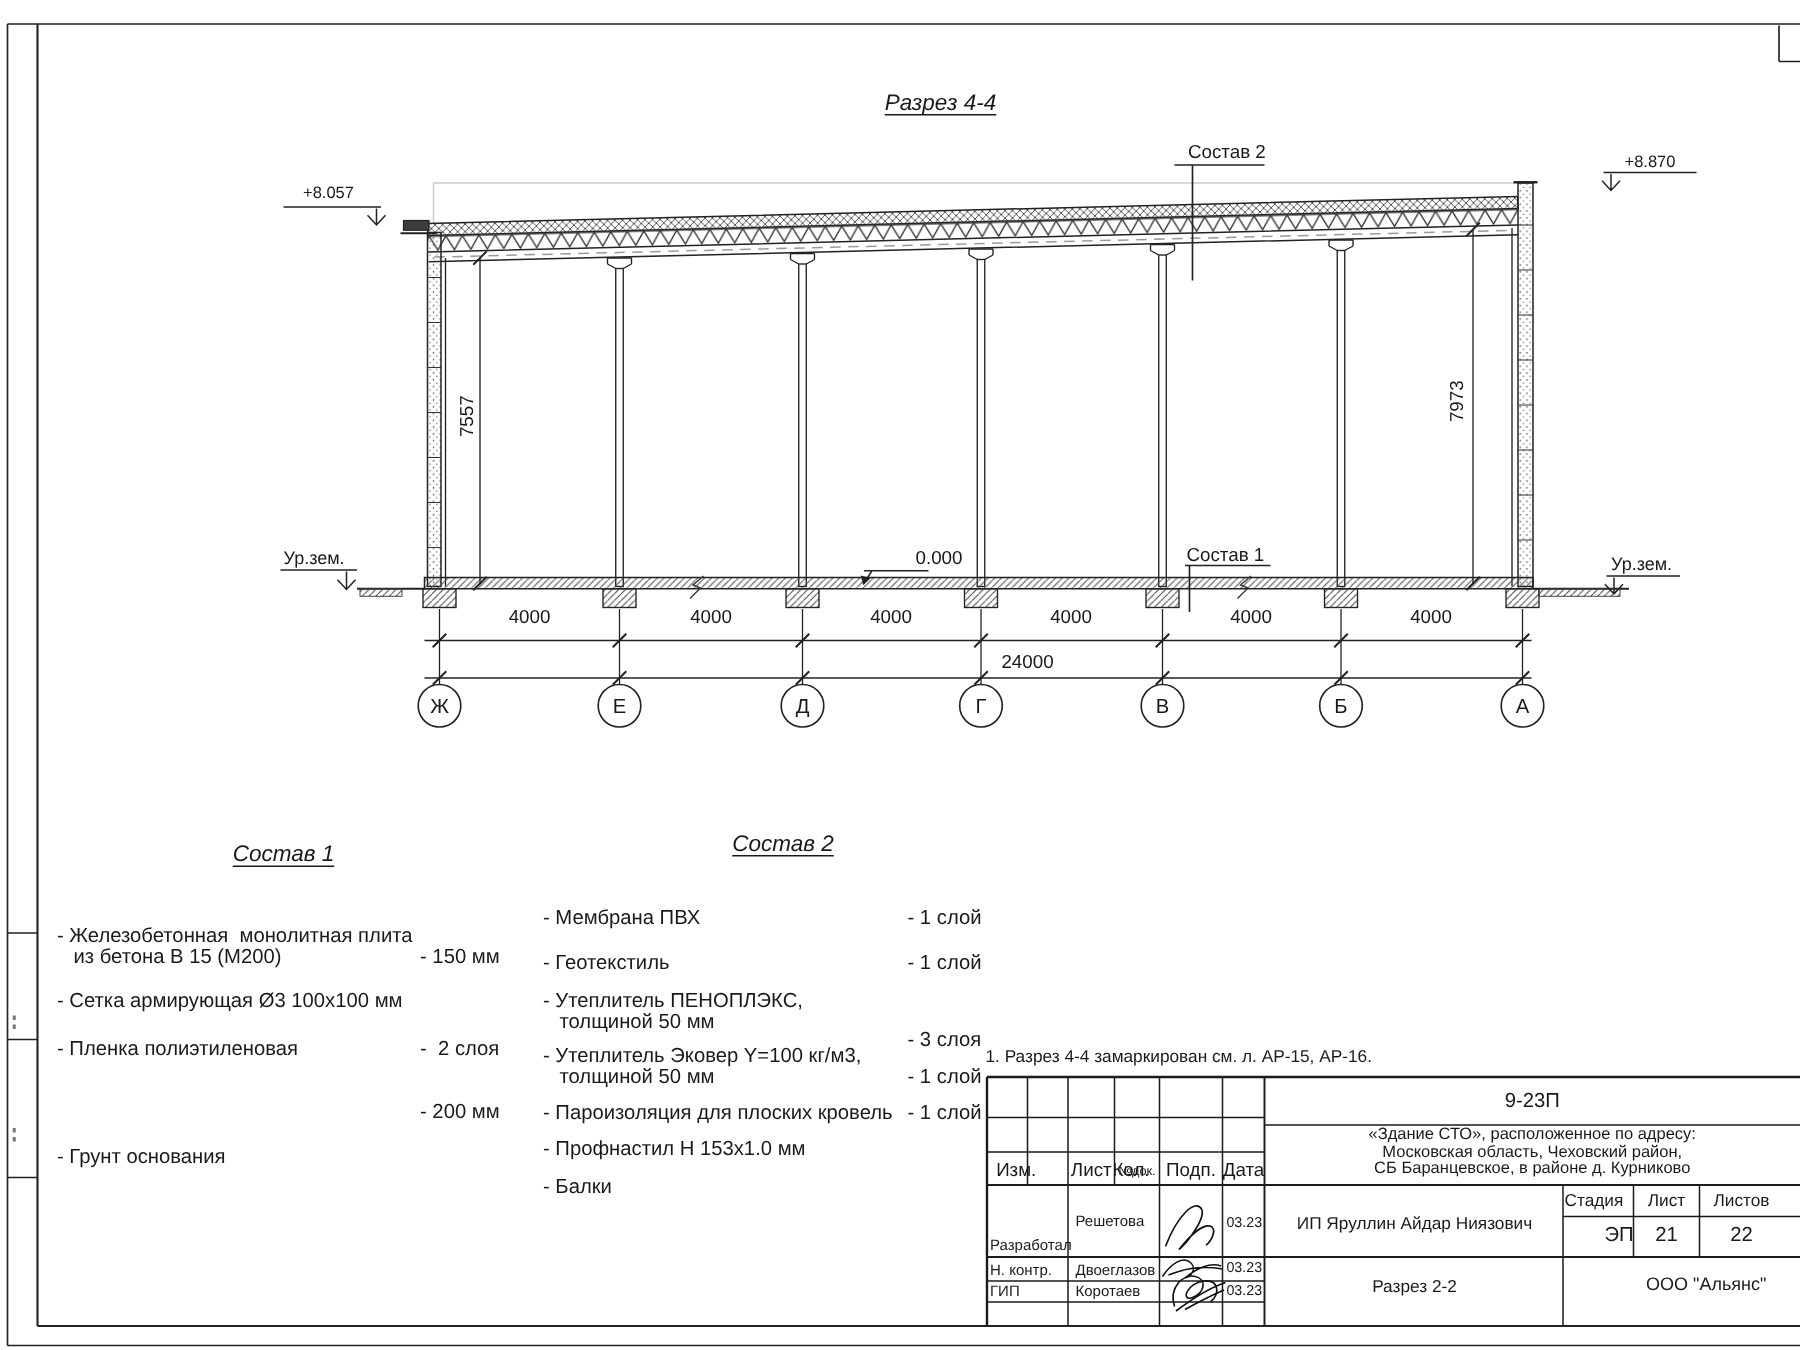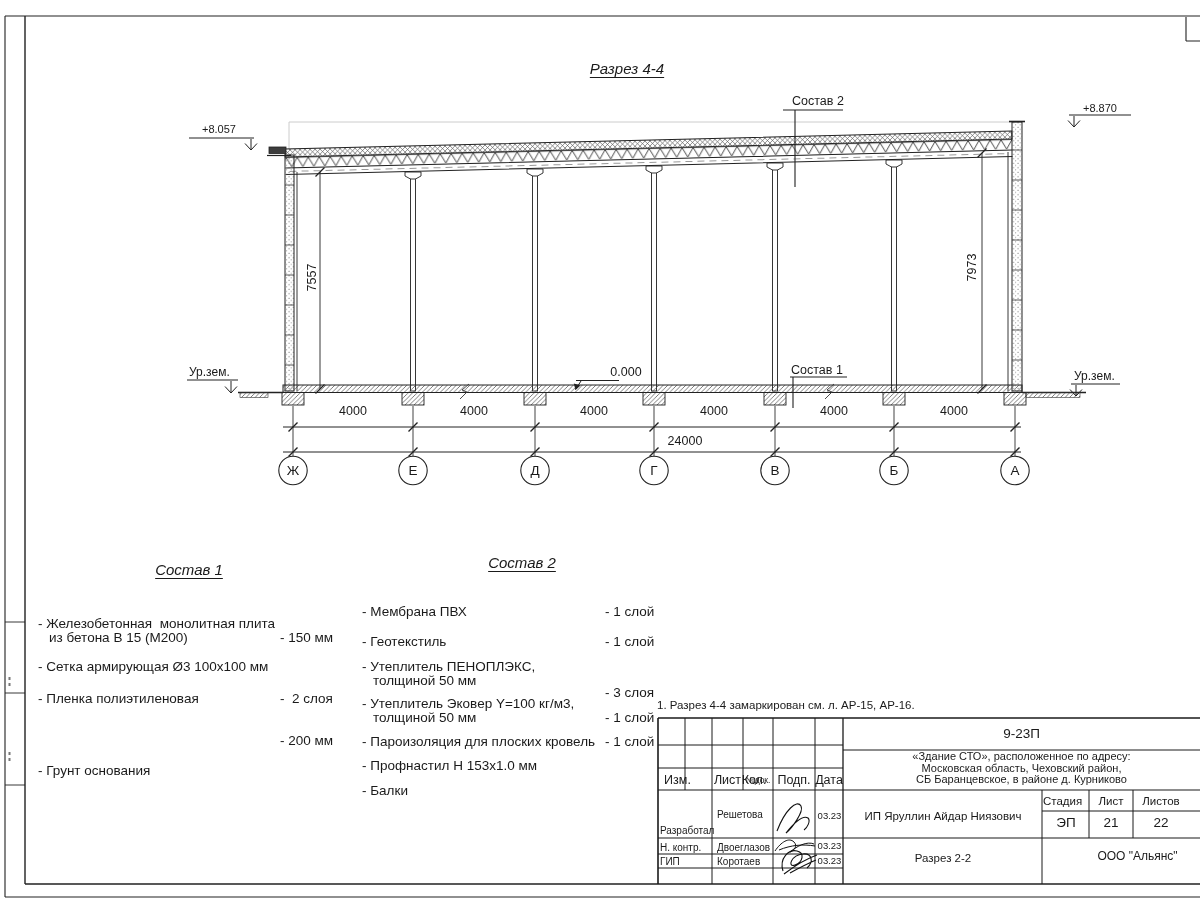--- a/index.html
+++ b/index.html
@@ -246,19 +246,19 @@
 <div class="t fs10" style="left:717px;top:842px;">Двоеглазов</div>
 <div class="t fs95 c" style="left:816px;top:841px;width:27px;">03.23</div>
 <div class="t fs10" style="left:660px;top:856px;">ГИП</div>
 <div class="t fs10" style="left:717px;top:856px;">Коротаев</div>
 <div class="t fs95 c" style="left:816px;top:856px;width:27px;">03.23</div>
 
 <div class="t fs115 c" style="left:845px;top:810px;width:196px;">ИП Яруллин Айдар Ниязович</div>
 <div class="t fs115 c" style="left:1043px;top:795px;width:23px;">Стадия</div>
 <div class="t fs115 c" style="left:1089px;top:795px;width:44px;">Лист</div>
 <div class="t fs115 c" style="left:1133px;top:795px;width:56px;">Листов</div>
-<div class="t fs135 c" style="left:1043px;top:815px;width:46px;">ЭП</div>
+<div class="t fs135 c" style="left:1043px;top:815px;width:46px;text-align:right;">ЭП</div>
 <div class="t fs135 c" style="left:1089px;top:815px;width:44px;">21</div>
 <div class="t fs135 c" style="left:1133px;top:815px;width:56px;">22</div>
 <div class="t fs115 c" style="left:845px;top:852px;width:196px;">Разрез 2-2</div>
 <div class="t fs12 c" style="left:1050px;top:850px;width:175px;">ООО "Альянс"</div>
 
 </div>
 
 </body></html>

